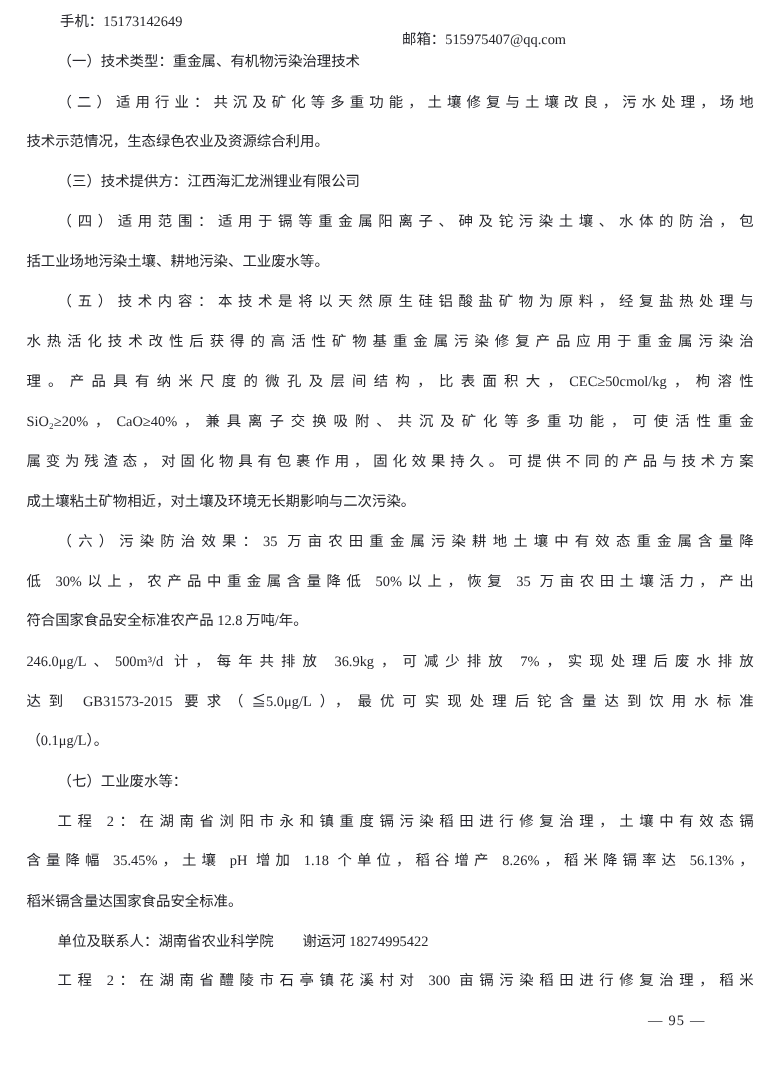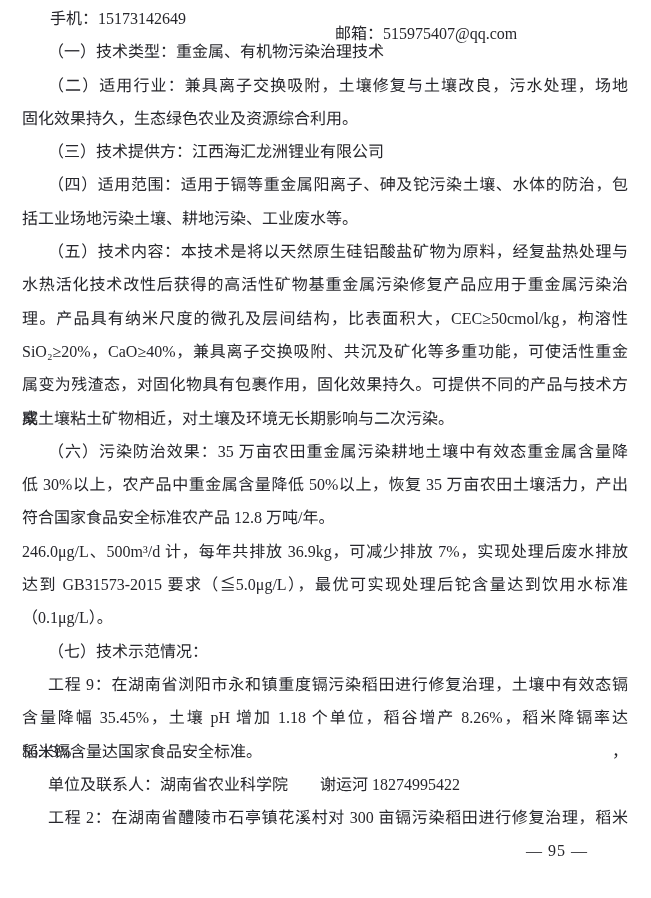--- a/index.html
+++ b/index.html
@@ -10,21 +10,21 @@
   .page {
     position: relative;
     width: 651px;
     height: 898px;
     background: #ffffff;
     overflow: hidden;
     font-family: "Liberation Serif", "DejaVu Serif", serif;
     color: #26262b;
     box-sizing: border-box;
     padding: 2px 23px 0 22px;
-    font-size: 16px;
+    font-size: 12px;
   }
   .line {
     height: 33.3px;
     line-height: 33.3px;
     white-space: pre-wrap;
     overflow: visible;
   }
   .line.indent {
     text-indent: 26px;
     font-family: Liberation Serif, serif;
@@ -61,39 +61,39 @@
 <body>
 
 <div class="page">
 
   <div class="contact-row">
     <span class="contact-phone"><span>手机：</span><span>15173142649</span></span>
     <span class="contact-email"><span>邮箱：</span><span>515975407@qq.com</span></span>
   </div>
 
   <div class="line indent">（一）技术类型：重金属、有机物污染治理技术</div>
-  <div class="line indent fill">（二）适用行业：兼具离子交换吸附，土壤修复与土壤改良，污水处理，场地</div>
-  <div class="line">固化效果持久，生态绿色农业及资源综合利用。</div>
+  <div class="line indent fill">（二）适用行业：共沉及矿化等多重功能，土壤修复与土壤改良，污水处理，场地</div>
+  <div class="line">技术示范情况，生态绿色农业及资源综合利用。</div>
   <div class="line indent">（三）技术提供方：江西海汇龙洲锂业有限公司</div>
   <div class="line indent fill">（四）适用范围：适用于镉等重金属阳离子、砷及铊污染土壤、水体的防治，包</div>
   <div class="line">括工业场地污染土壤、耕地污染、工业废水等。</div>
   <div class="line indent fill">（五）技术内容：本技术是将以天然原生硅铝酸盐矿物为原料，经复盐热处理与</div>
   <div class="line fill">水热活化技术改性后获得的高活性矿物基重金属污染修复产品应用于重金属污染治</div>
   <div class="line fill">理。产品具有纳米尺度的微孔及层间结构，比表面积大，CEC≥50cmol/kg，枸溶性</div>
   <div class="line fill">SiO₂≥20%，CaO≥40%，兼具离子交换吸附、共沉及矿化等多重功能，可使活性重金</div>
   <div class="line fill">属变为残渣态，对固化物具有包裹作用，固化效果持久。可提供不同的产品与技术方案</div>
   <div class="line">成土壤粘土矿物相近，对土壤及环境无长期影响与二次污染。</div>
   <div class="line indent fill">（六）污染防治效果：35 万亩农田重金属污染耕地土壤中有效态重金属含量降</div>
   <div class="line fill">低 30%以上，农产品中重金属含量降低 50%以上，恢复 35 万亩农田土壤活力，产出</div>
   <div class="line">符合国家食品安全标准农产品 12.8 万吨/年。</div>
   <div class="line fill">246.0μg/L、500m³/d 计，每年共排放 36.9kg，可减少排放 7%，实现处理后废水排放</div>
   <div class="line fill">达到 GB31573-2015 要求（≦5.0μg/L），最优可实现处理后铊含量达到饮用水标准</div>
   <div class="line">（0.1μg/L）。</div>
-  <div class="line indent">（七）技术示范情况：</div>
-  <div class="line indent fill">工程 9：在湖南省浏阳市永和镇重度镉污染稻田进行修复治理，土壤中有效态镉</div>
+  <div class="line indent">（七）工业废水等：</div>
+  <div class="line indent fill">工程 2：在湖南省浏阳市永和镇重度镉污染稻田进行修复治理，土壤中有效态镉</div>
   <div class="line fill">含量降幅 35.45%，土壤 pH 增加 1.18 个单位，稻谷增产 8.26%，稻米降镉率达 56.13%，</div>
   <div class="line">稻米镉含量达国家食品安全标准。</div>
   <div class="line indent">单位及联系人：湖南省农业科学院　　谢运河 18274995422</div>
   <div class="line indent fill">工程 2：在湖南省醴陵市石亭镇花溪村对 300 亩镉污染稻田进行修复治理，稻米</div>
 
   <div class="page-number">— 95 —</div>
 
 </div>
 
 </body></html>

